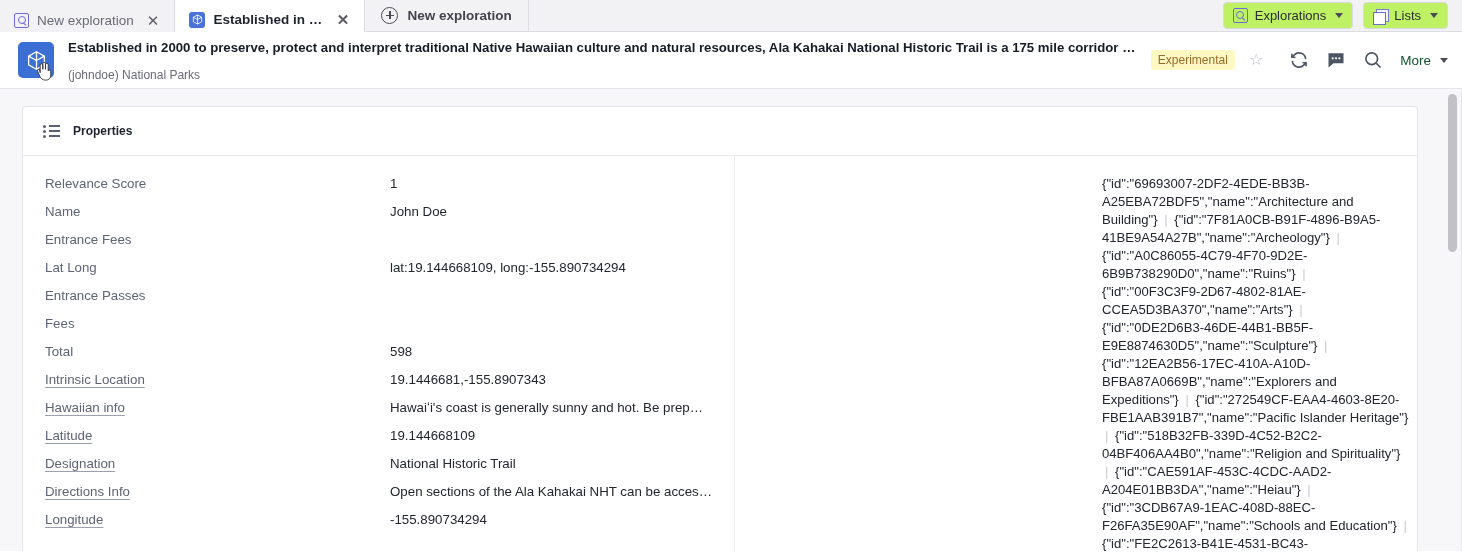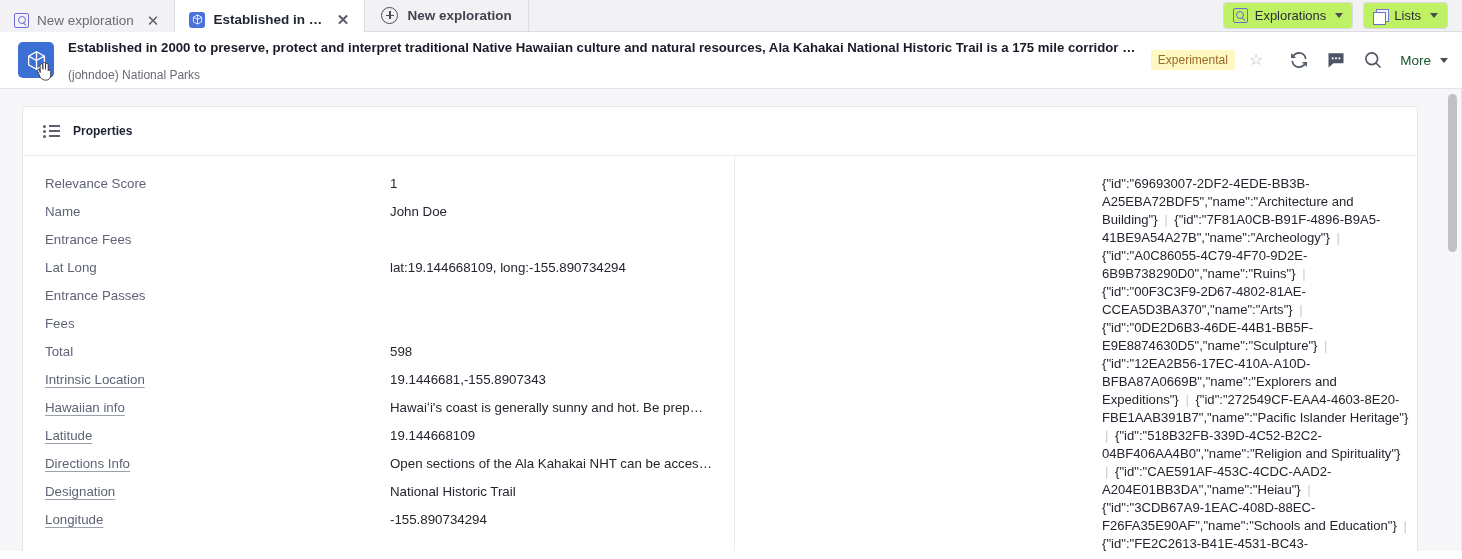--- a/index.html
+++ b/index.html
@@ -474,26 +474,26 @@
         </div>
         <div class="prow">
           <span class="plabel linked">Hawaiian info</span>
           <span class="pvalue">Hawaiʻi's coast is generally sunny and hot. Be prep…</span>
         </div>
         <div class="prow">
           <span class="plabel linked">Latitude</span>
           <span class="pvalue">19.144668109</span>
         </div>
         <div class="prow">
+          <span class="plabel linked">Designation</span>
+          <span class="pvalue">National Historic Trail</span>
+        </div>
+        <div class="prow">
           <span class="plabel linked">Directions Info</span>
           <span class="pvalue">Open sections of the Ala Kahakai NHT can be acces…</span>
-        </div>
-        <div class="prow">
-          <span class="plabel linked">Designation</span>
-          <span class="pvalue">National Historic Trail</span>
         </div>
         <div class="prow">
           <span class="plabel linked">Longitude</span>
           <span class="pvalue">-155.890734294</span>
         </div>
       </div>
 
       <div class="col">
         <div class="prow wrap">
           <span class="plabel">Trail</span>

